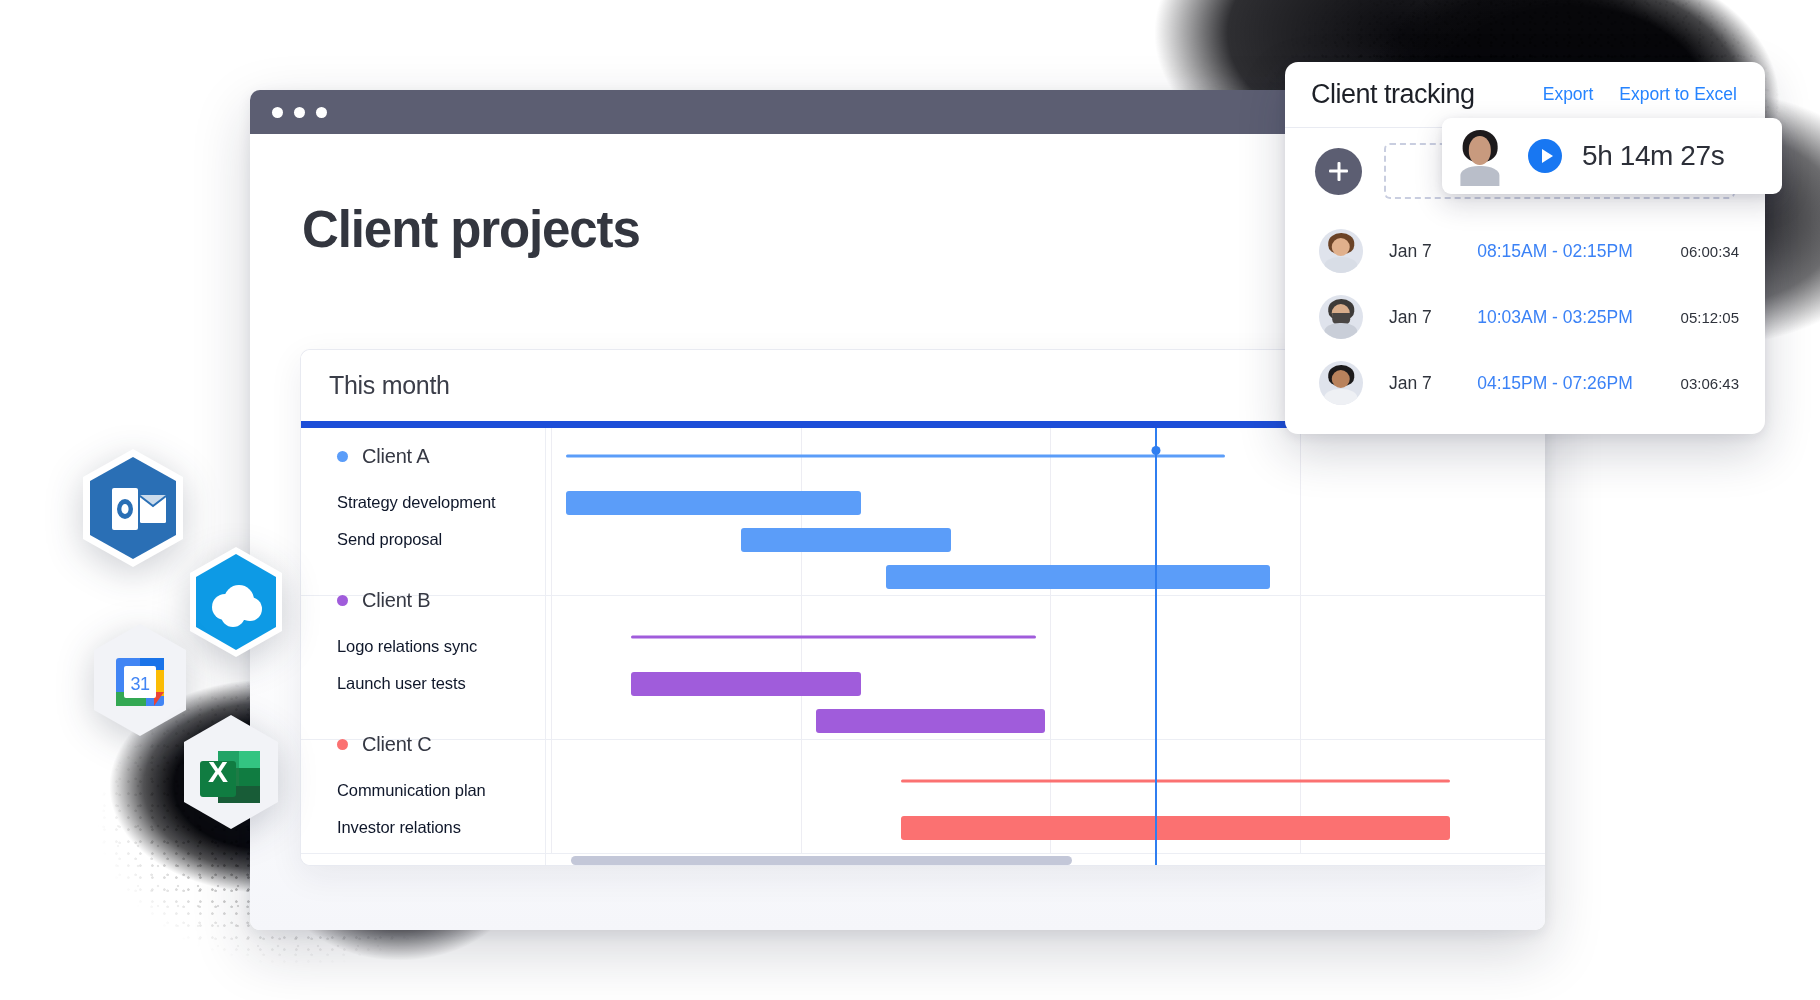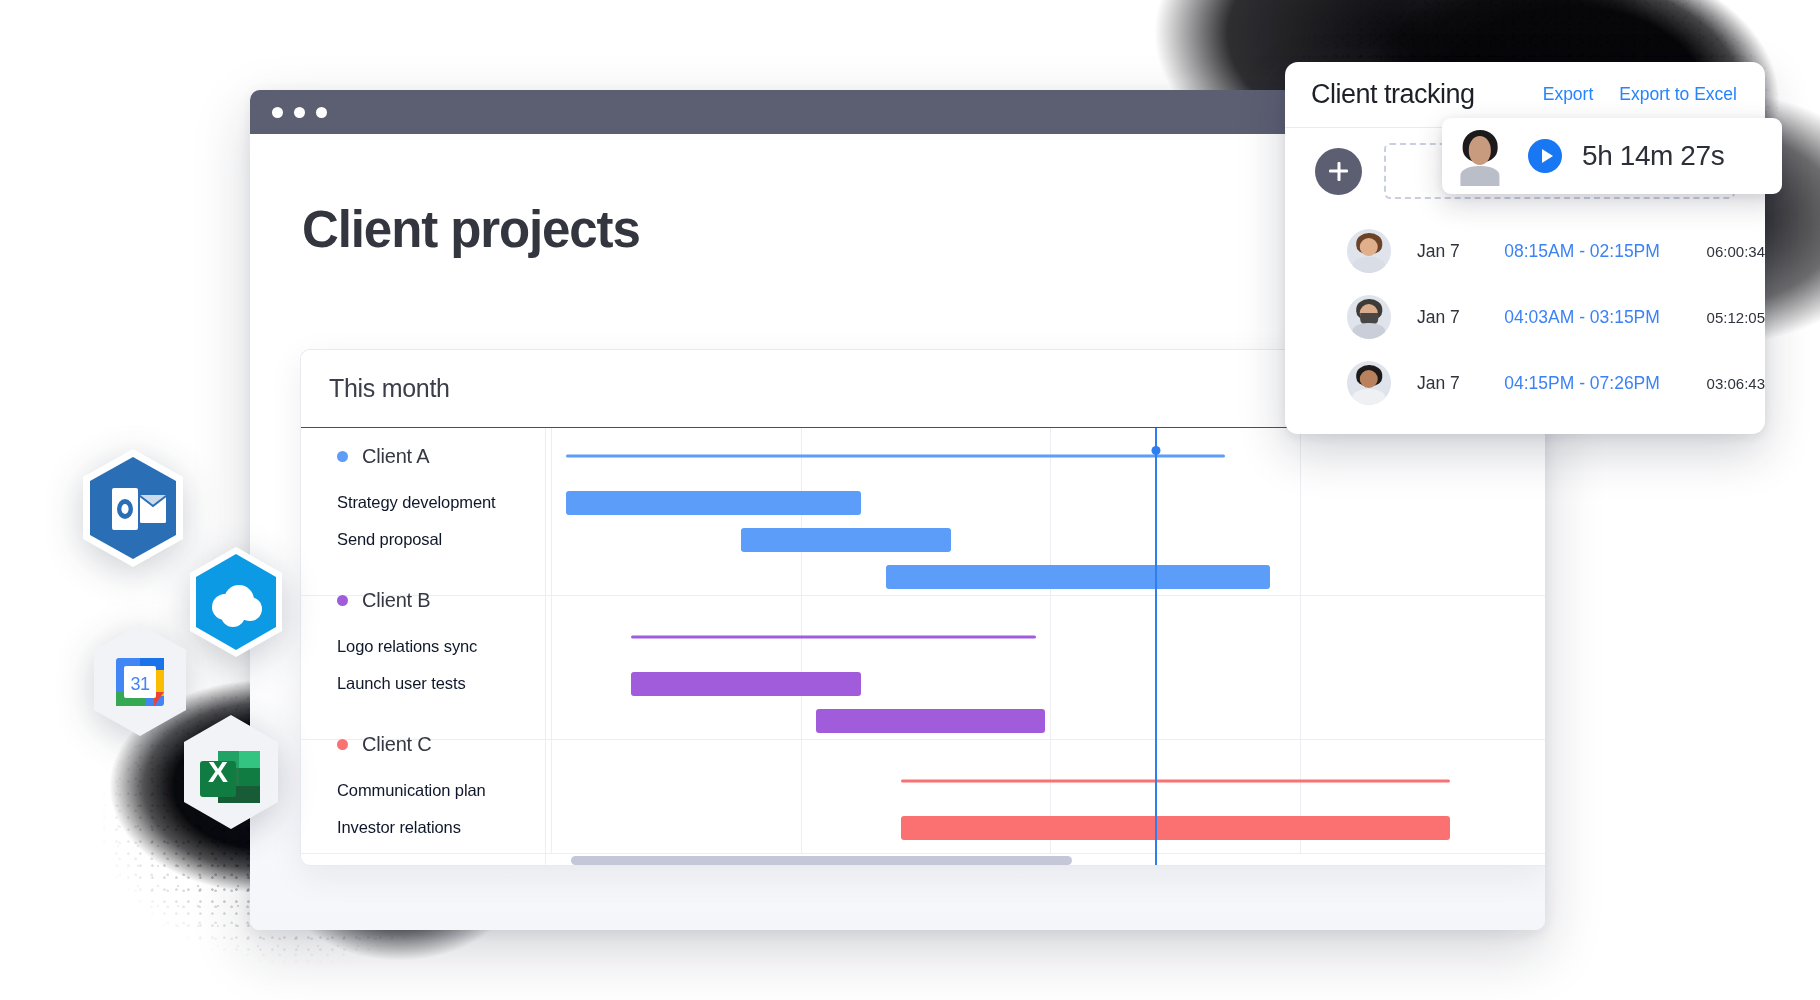--- a/index.html
+++ b/index.html
@@ -146,21 +146,21 @@
     border-right: none;
     box-shadow: 0 10px 34px rgba(30,35,60,0.07);
     overflow: hidden;
   }
 
   .gantt-head {
     height: 78px;
     display: flex;
     align-items: center;
     padding-left: 28px;
-    border-bottom: 1px solid #1d4ed8;
+    border-bottom: 7px solid #1d4ed8;
     background: #ffffff;
   }
   .gantt-head-title {
     font-size: 25px;
     color: #3b3e49;
     font-weight: 400;
     letter-spacing: -0.3px;
   }
 
   .gantt-body {
@@ -390,21 +390,20 @@
     margin-left: 4px;
   }
 
   
   .entries { padding: 4px 0 0 0; }
   .entry {
     display: flex;
     align-items: center;
     height: 66px;
     padding-left: 34px;
-    margin-left: 28px;
   }
   .entry-date {
     font-size: 17.5px;
     color: #2f333c;
     width: 72px;
     margin-left: 26px;
   }
   .entry-range {
     font-size: 17.5px;
     color: #3b82f6;
@@ -623,21 +622,21 @@
           <span class="entry-dur">06:00:34</span>
         </div>
         <div class="entry">
           <div class="avatar">
             <div class="hair" style="background:#3d3a38"></div>
             <div class="head" style="background:#d9ad8b"></div>
             <div class="beard" style="background:#4a4644"></div>
             <div class="body" style="background:#c9ced8"></div>
           </div>
           <span class="entry-date">Jan 7</span>
-          <span class="entry-range">04:03AM - 03:15PM</span>
+          <span class="entry-range">10:03AM - 03:25PM</span>
           <span class="entry-dur">05:12:05</span>
         </div>
         <div class="entry">
           <div class="avatar">
             <div class="hair" style="background:#1c1a1b"></div>
             <div class="head" style="background:#b9825c"></div>
             <div class="body" style="background:#eef0f4"></div>
           </div>
           <span class="entry-date">Jan 7</span>
           <span class="entry-range">04:15PM - 07:26PM</span>

